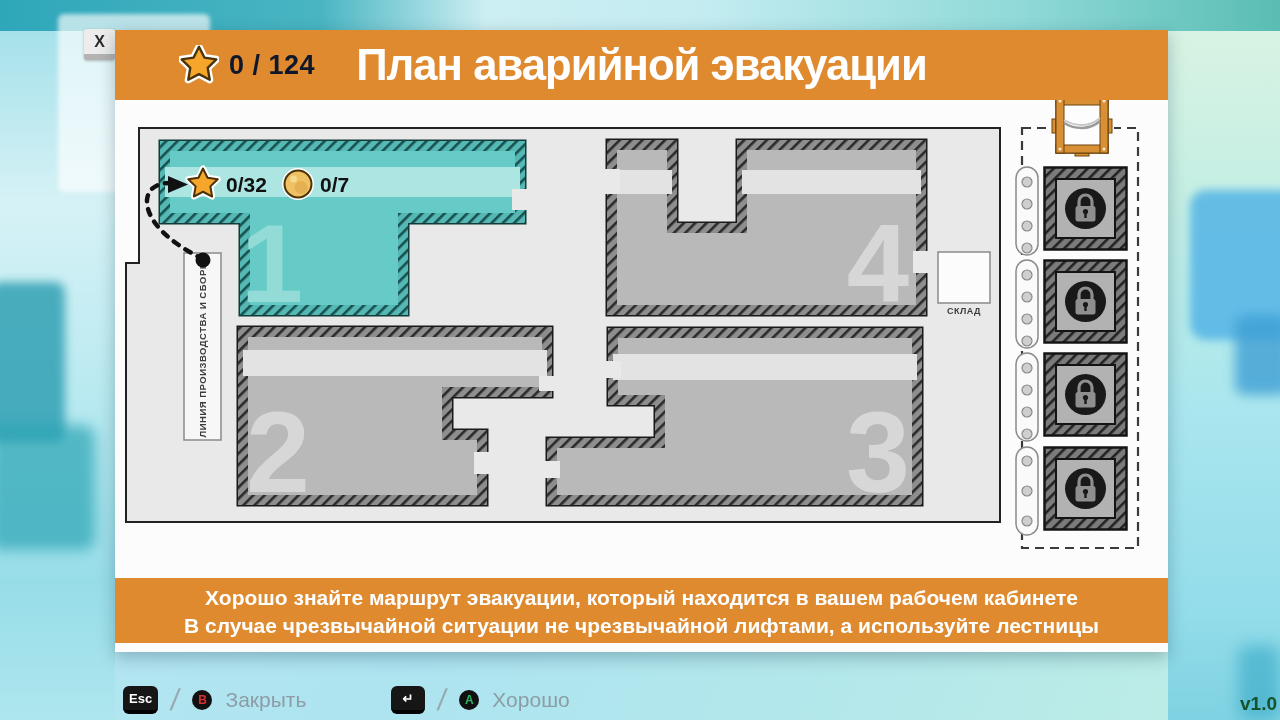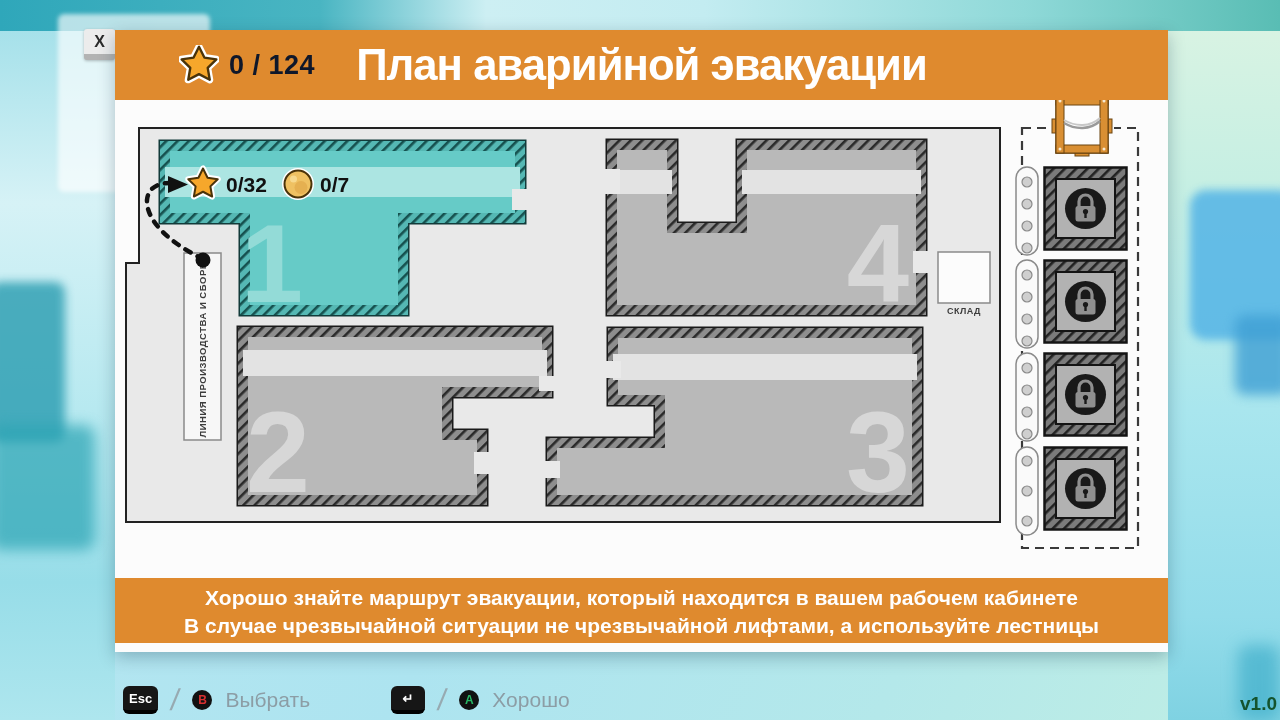--- a/index.html
+++ b/index.html
@@ -274,21 +274,21 @@
   <div class="abs msg-bar">
     <div>Хорошо знайте маршрут эвакуации, который находится в вашем рабочем кабинете</div>
     <div>В случае чрезвычайной ситуации не чрезвычайной лифтами, а используйте лестницы</div>
   </div>
 </div>
 
 <div class="abs hint-group g1">
   <div class="keycap">Esc</div>
   <div class="slash">/</div>
   <div class="pad-btn pad-b">B</div>
-  <div class="hint-label">Выбрать</div>
+  <div class="hint-label">Закрыть</div>
 </div>
 <div class="abs hint-group g2">
   <div class="keycap">↵</div>
   <div class="slash">/</div>
   <div class="pad-btn pad-a">A</div>
   <div class="hint-label">Хорошо</div>
 </div>
 
 <div class="abs version">v1.0</div>
 

